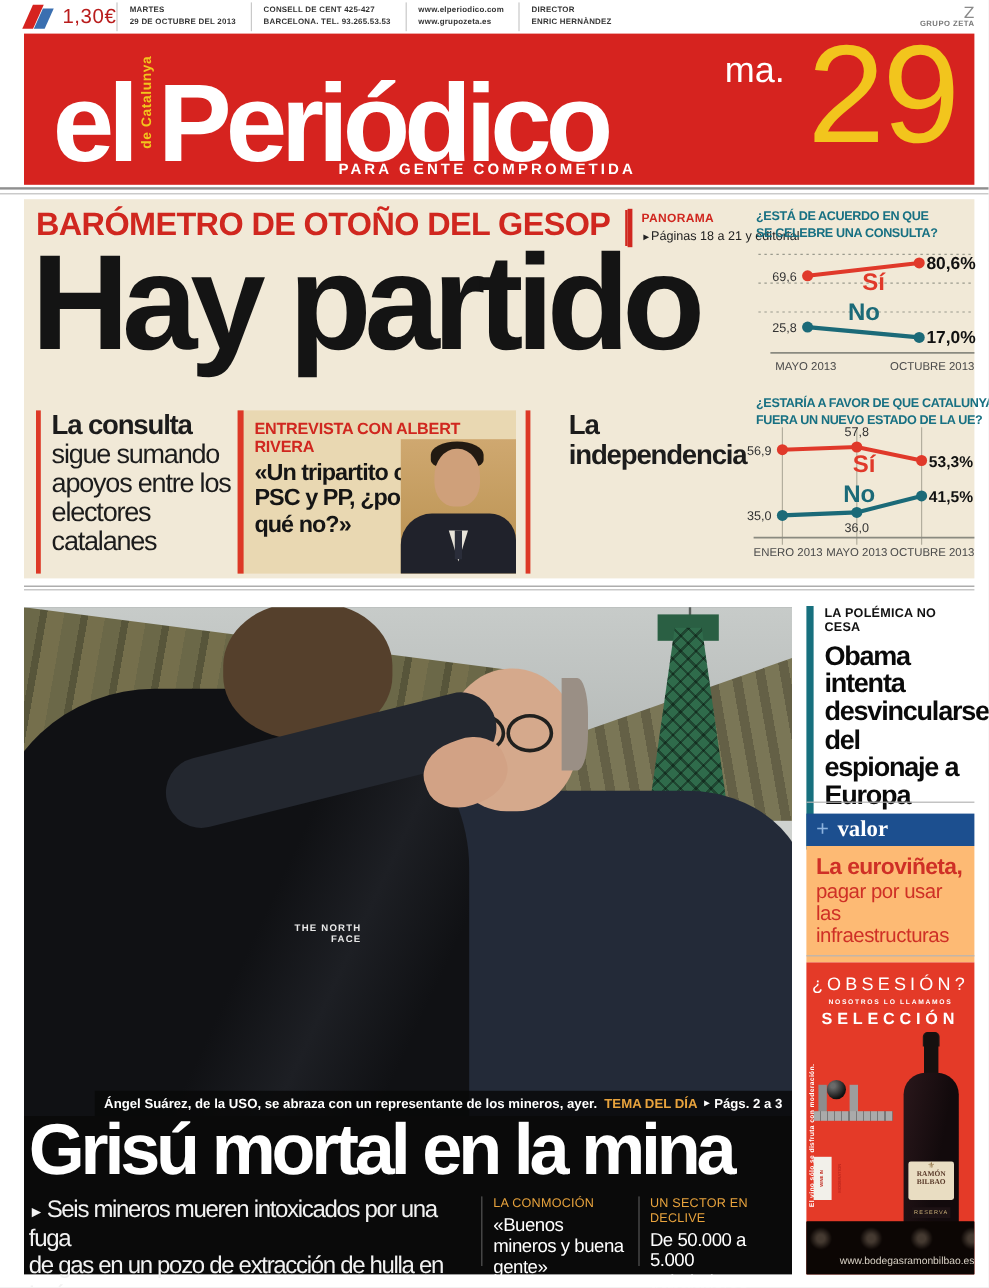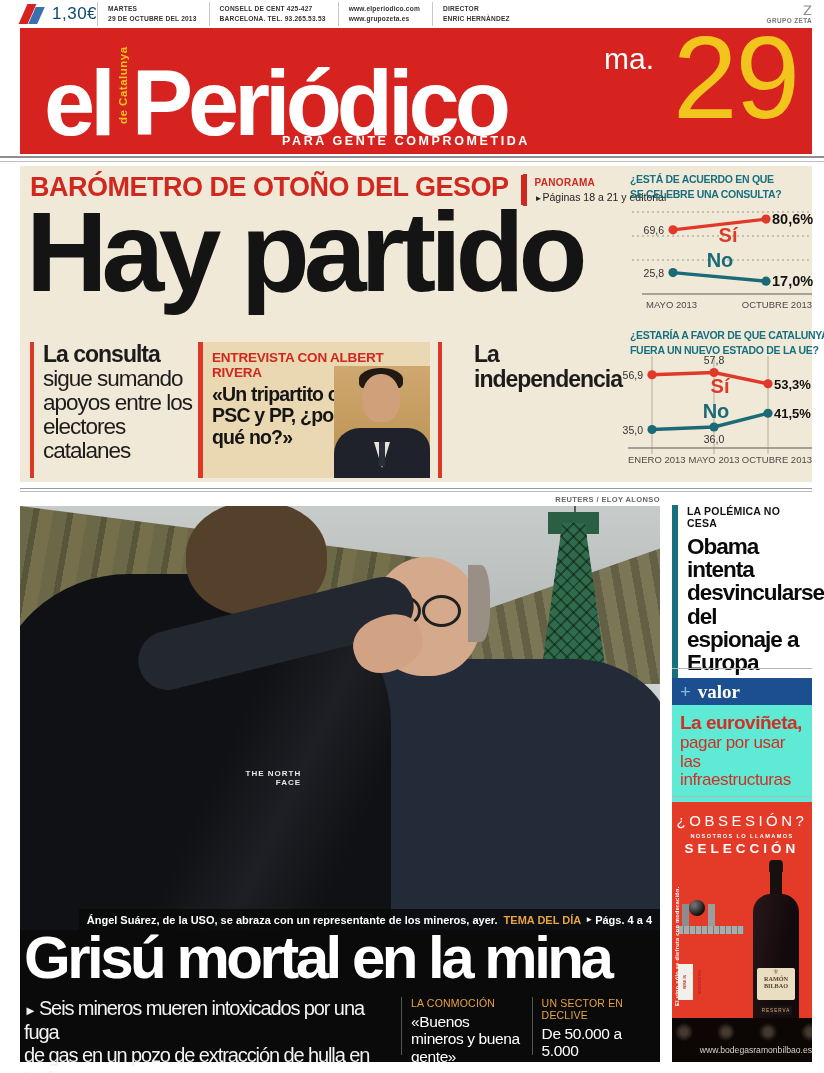--- a/index.html
+++ b/index.html
@@ -5,21 +5,21 @@
   html,body{margin:0;padding:0;background:#e9e9e9;}
   *{box-sizing:border-box;}
   #page{position:relative;width:824px;height:1073px;background:#ffffff;overflow:hidden;
         font-family:"Liberation Sans",sans-serif;color:#111;}
   
   .topbar{position:absolute;left:20px;top:0;width:792px;height:28px;display:flex;align-items:center;}
   .bolt{position:relative;width:26px;height:22px;margin-right:6px;}
   .bolt b{position:absolute;top:1px;width:9px;height:20px;transform:skewX(-24deg);}
   .bolt b:nth-child(1){left:3px;background:#d6231f;}
   .bolt b:nth-child(2){left:12px;background:#3a6fb0;top:4px;height:17px;}
-  .price{font-size:17px;color:#0c4a6e;letter-spacing:.5px;}
+  .price{font-size:17px;color:#b91c1c;letter-spacing:.5px;}
   .tcol{border-left:1px solid #c9c9c9;padding:2px 12px 2px 10px;font-size:6.6px;font-weight:bold;
         color:#333;line-height:1.45;letter-spacing:.2px;white-space:nowrap;}
   .gz{margin-left:auto;text-align:right;color:#777;}
   .gz .glyph{font-size:13px;line-height:1;color:#8a8a8a;}
   .gz .gname{font-size:6.4px;font-weight:bold;letter-spacing:.4px;}
   
   .mast{position:absolute;left:20px;top:28px;width:792px;height:126px;background:#d6231f;}
   .mast-line{position:absolute;left:24px;top:2px;height:116px;display:flex;align-items:flex-end;}
   .mast-el,.mast-name{font-weight:bold;color:#fff;font-size:92px;line-height:.92;letter-spacing:-5px;}
   .mast-strip{writing-mode:vertical-rl;transform:rotate(180deg);font-size:11.5px;font-weight:bold;
@@ -124,21 +124,21 @@
   .okick{font-size:10.5px;font-weight:bold;color:#111;letter-spacing:.2px;}
   .ohead{font-size:22.5px;font-weight:bold;letter-spacing:-1px;line-height:1.03;color:#0a0a0a;margin-top:6px;}
   .opan{margin-top:10px;font-size:10.5px;}
   .opan .sec{color:#d0271f;font-weight:bold;}
   .opan .ar{font-size:8px;}
   .shr{position:absolute;left:672px;width:140px;border-top:1px solid #b5b5b5;}
   .valor{position:absolute;left:672px;top:678px;width:140px;}
   .vhead{height:27px;background:#1c4f8f;display:flex;align-items:center;padding-left:8px;
       font-family:"Liberation Serif",serif;font-weight:bold;font-size:19px;color:#fff;}
   .vhead .plus{color:#8db3de;margin-right:7px;}
-  .vbody{background:#5eead4;padding:8px 8px 12px 8px;color:#cf3026;font-size:17px;letter-spacing:-.4px;line-height:1.1;}
+  .vbody{background:#fdba74;padding:8px 8px 12px 8px;color:#cf3026;font-size:17px;letter-spacing:-.4px;line-height:1.1;}
   .vbody b{font-size:19px;letter-spacing:-.5px;}
   
   .ad{position:absolute;left:672px;top:802px;width:140px;height:260px;background:#e43a28;overflow:hidden;color:#fff;}
   .ad .l1{margin-top:10px;text-align:center;font-size:15px;letter-spacing:3.5px;}
   .ad .l2{text-align:center;font-size:5.6px;letter-spacing:1.4px;margin-top:4px;font-weight:bold;}
   .ad .l3{text-align:center;font-size:13.5px;font-weight:bold;letter-spacing:4px;margin-top:2px;}
   .bottle{position:absolute;right:10px;top:58px;width:52px;height:178px;}
   .bneck{position:absolute;left:20px;top:0;width:12px;height:40px;background:#16100f;border-radius:4px 4px 0 0;}
   .bcap{position:absolute;left:19px;top:0;width:14px;height:12px;background:#241a18;border-radius:4px 4px 0 0;}
   .bbody{position:absolute;left:3px;top:34px;width:46px;height:144px;background:linear-gradient(100deg,#2a171b,#120a0c 60%);
@@ -301,21 +301,20 @@
           <circle cx="140" cy="87.25" r="4.6" fill="#1b6a78"></circle>
           <text fill="#333" font-size="10.5" x="15" y="107.5" text-anchor="end">35,0</text>
           <text fill="#333" font-size="10.5" x="86" y="117" text-anchor="middle">36,0</text>
           <text fill="#111" font-size="13" x="146" y="92.25" text-anchor="start" font-weight="bold">41,5%</text>
           <text x="88" y="92" fill="#1b6a78" font-size="20" font-weight="bold" text-anchor="middle">No</text>
         </svg>
     </div>
   </div>
 
   <div class="rule-thin" style="top:488px;"></div>
-  <div class="credit">REUTERS / ELOY ALONSO</div>
 
   <div class="photo">
     <div class="sky"></div>
     <div class="hillL"></div>
     <div class="hillR"></div>
     <div class="ground"></div>
     <div class="mast-ant"></div>
     <div class="towertop"></div>
     <div class="tower"></div>
     <div class="bldg"></div>
@@ -340,21 +339,21 @@
     <div class="glasses"></div>
     <div class="backman"></div>
     <div class="backman-head"></div>
     <div class="hugman-arm-up"></div>
     <div class="hand"></div>
     <div class="nf">THE NORTH FACE</div>
     <div class="caption">
       <span>Ángel Suárez, de la USO, se abraza con un representante de los mineros, ayer.</span>
       <span class="sec">TEMA DEL DÍA</span>
       <span class="ar">►</span>
-      <span>Págs. 4 a 4</span>
+      <span>Págs. 2 a 3</span>
     </div>
   </div>
 
   <div class="side">
     <div class="obama">
       <div class="okick">LA POLÉMICA NO CESA</div>
       <div class="ohead">Obama intenta desvincularse del espionaje a Europa</div>
       <div class="opan">
         <span class="sec">PANORAMA</span>
         <span class="ar">►</span><span>Páginas 12 y 13</span>

